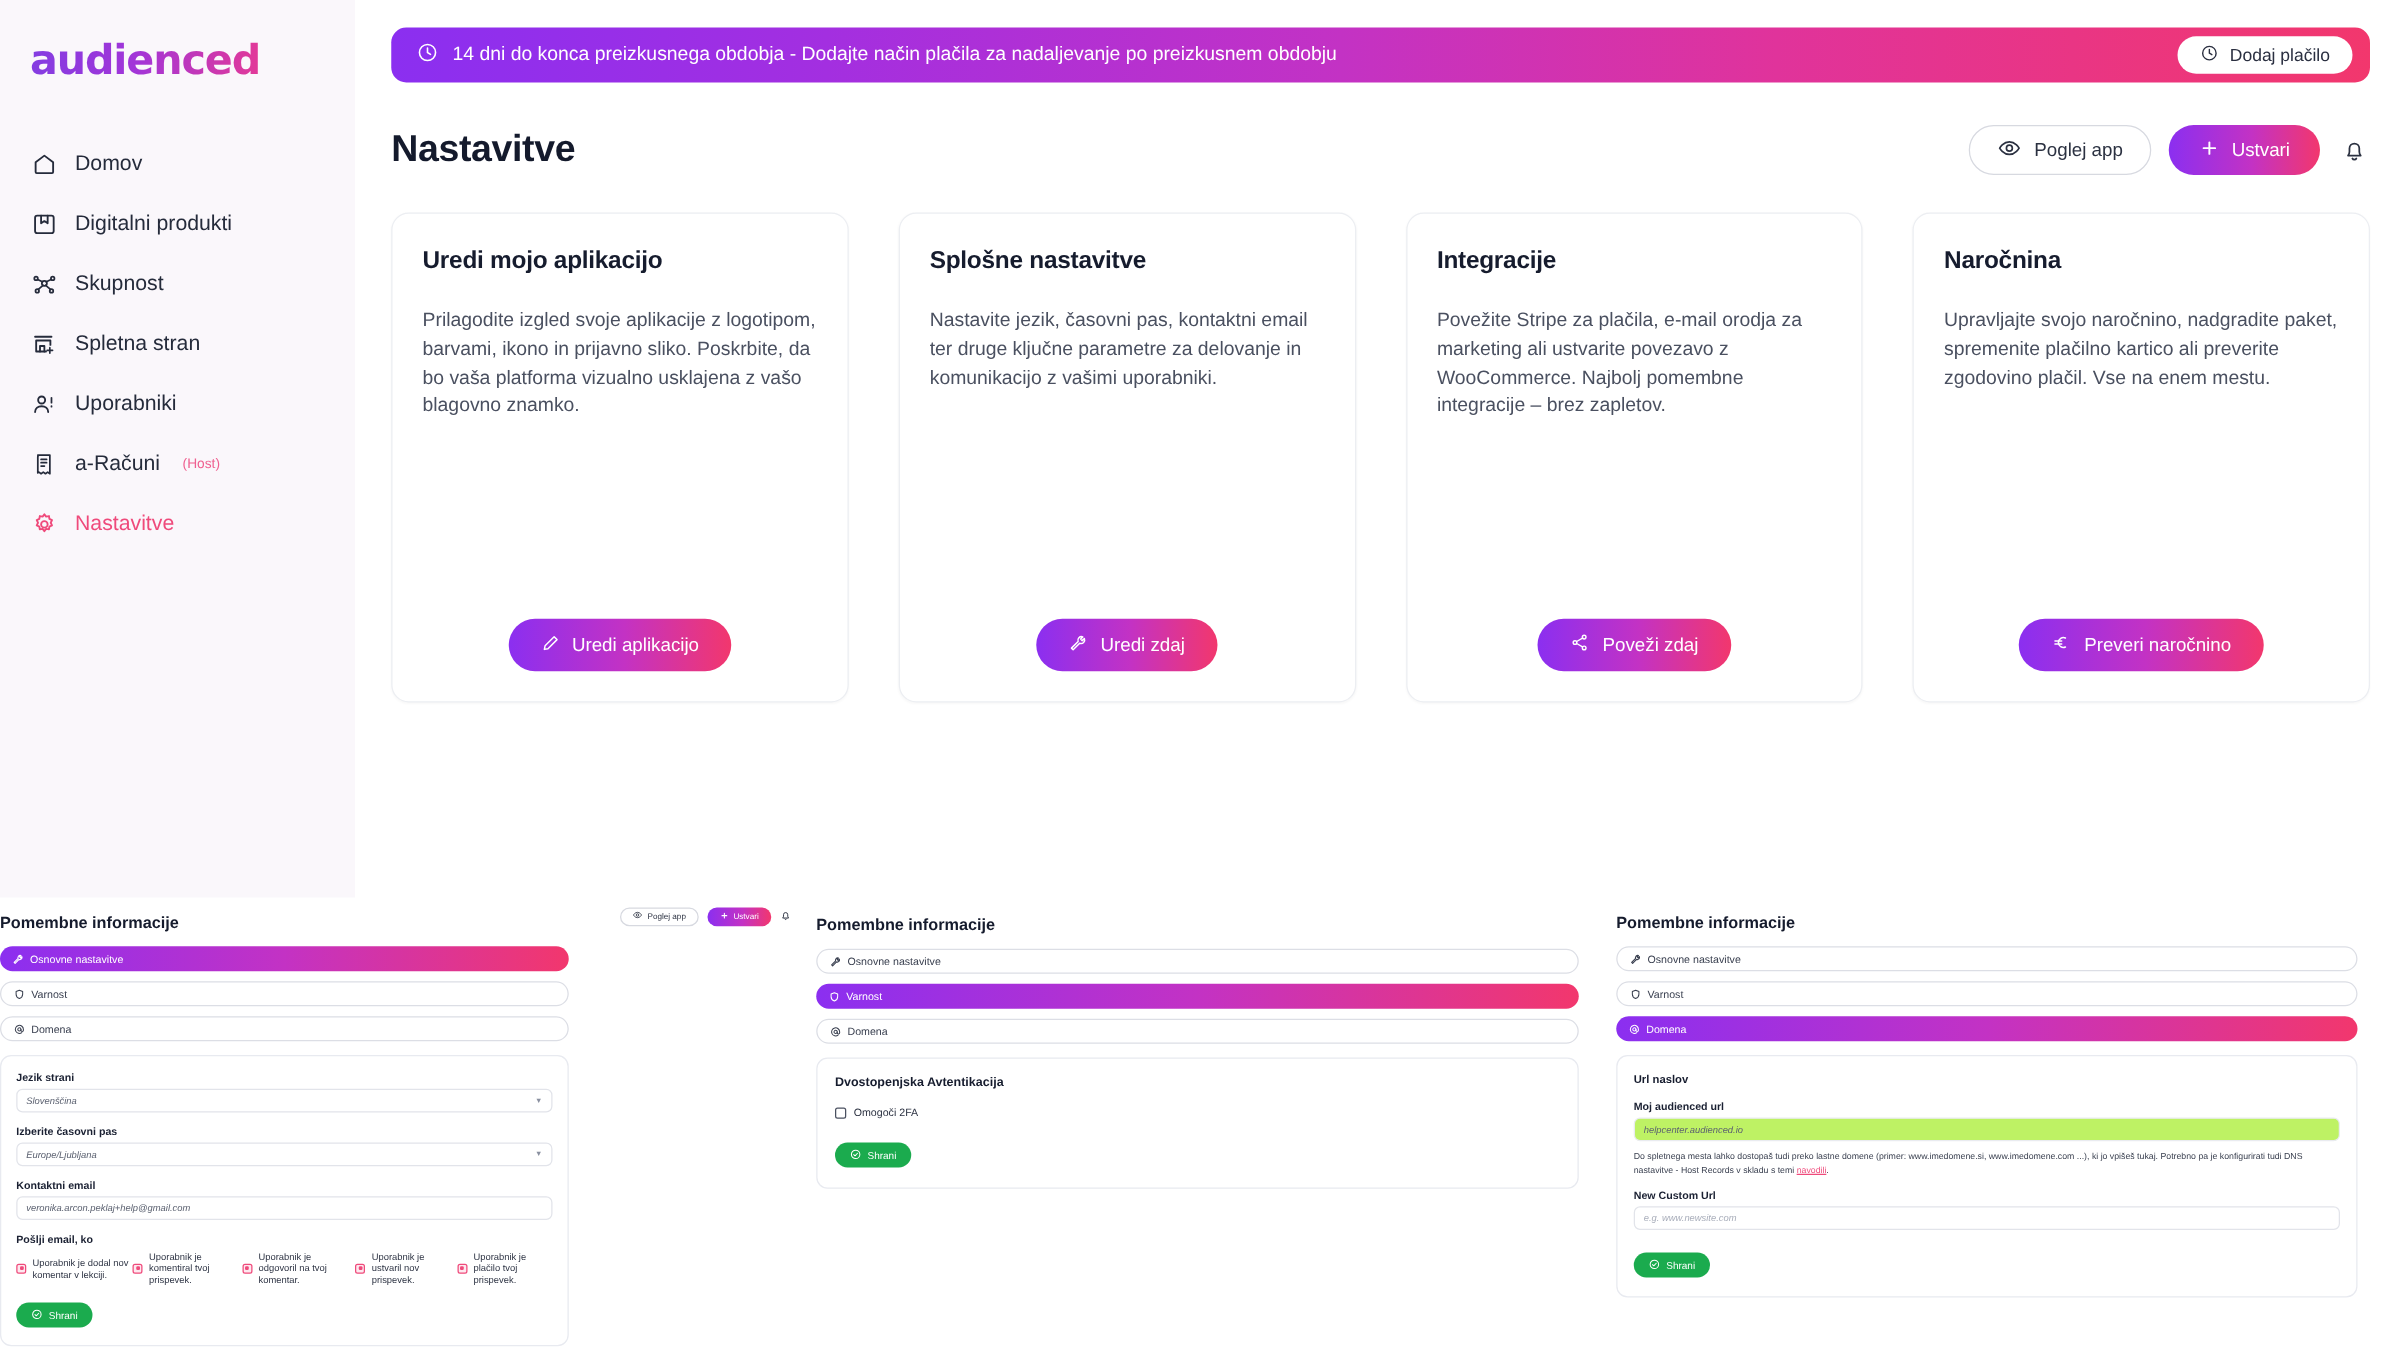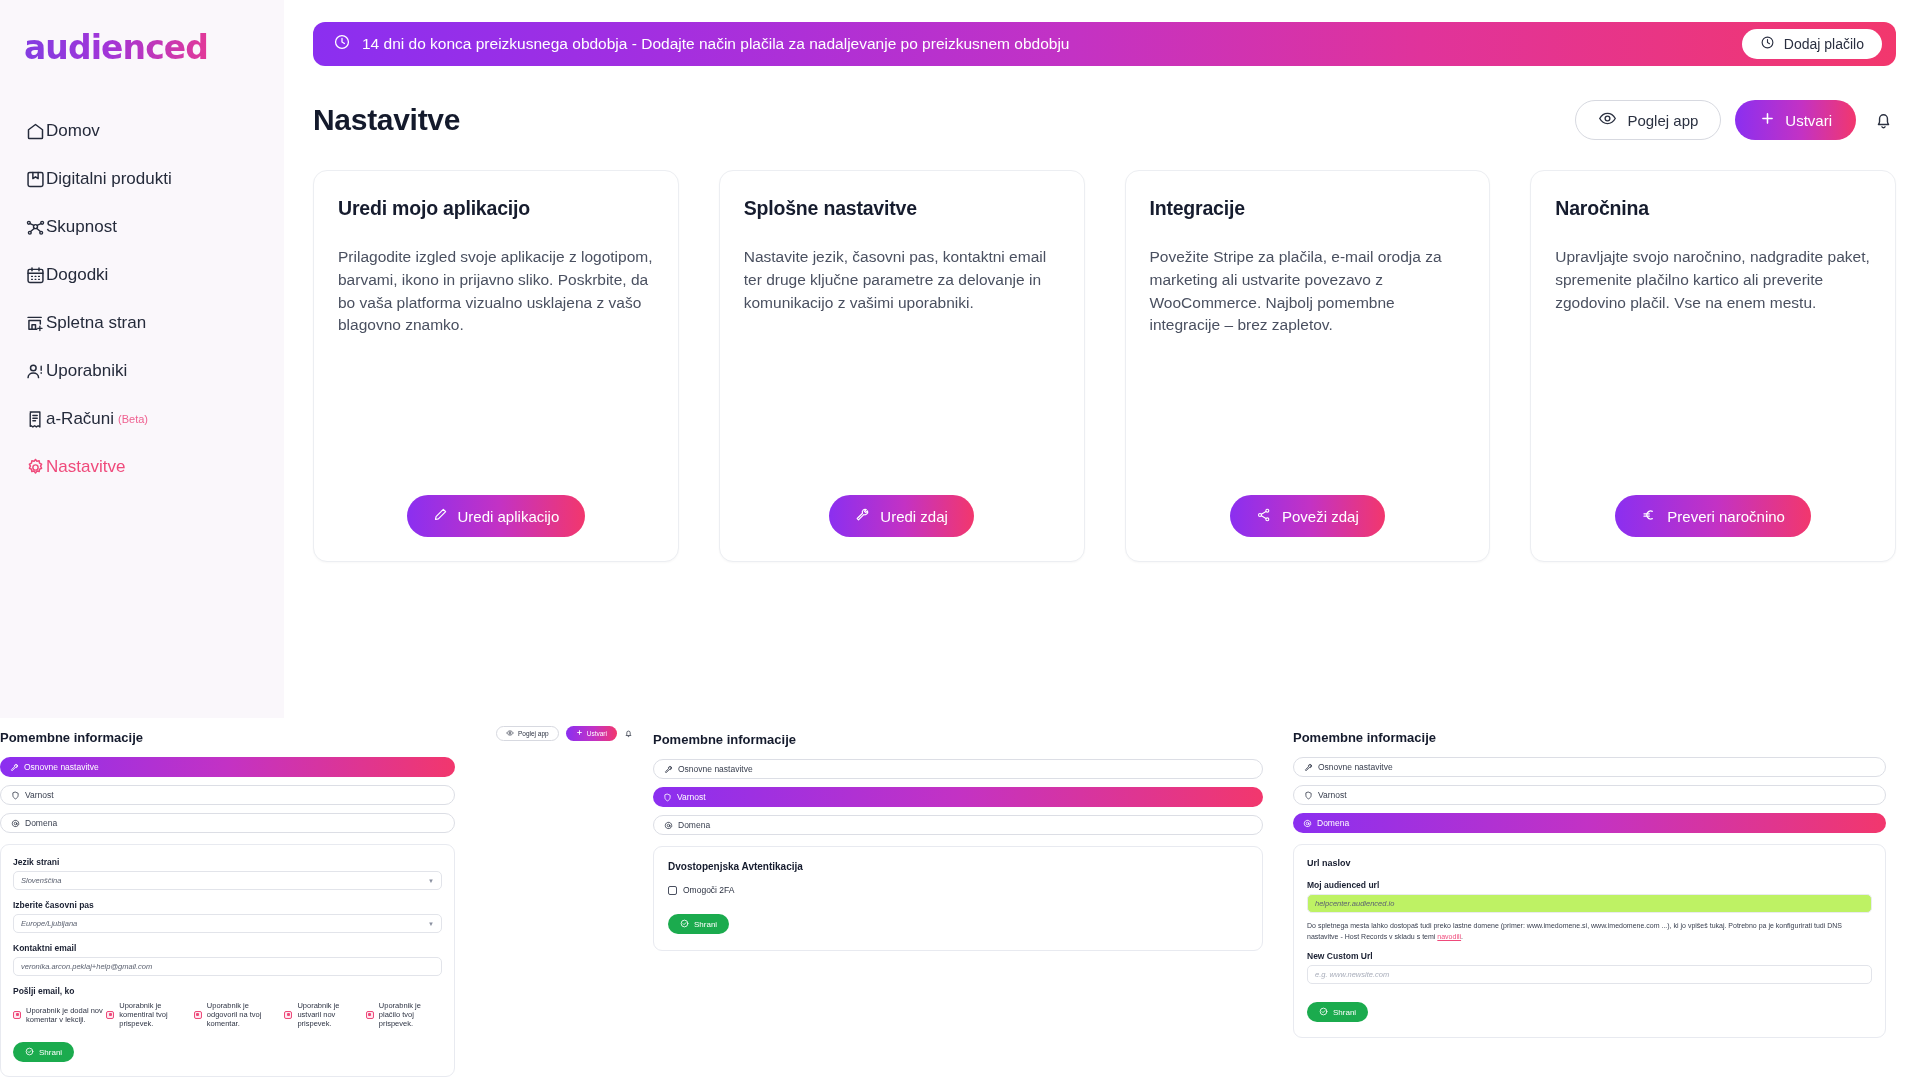--- a/index.html
+++ b/index.html
@@ -20,21 +20,21 @@
   }
   .logo{
     font-size:33px;font-weight:700;letter-spacing:-.9px;
     padding-left:24px;margin-bottom:48px;
     background:linear-gradient(90deg,#7b3fe4 0%,#a235d8 38%,#e0399a 72%,#f2356c 100%);
     -webkit-background-clip:text;background-clip:text;color:transparent;
     font-family:"DejaVu Sans", sans-serif;
   }
   .nav{display:flex;flex-direction:column;gap:16px;padding-left:24px;}
   .nav-item{
-    display:flex;align-items:center;gap:0;
+    display:flex;align-items:center;gap:14px;
     font-size:17px;color:#252b3b;height:32px;cursor:pointer;
   }
   .nav-item .ic{width:22px;height:22px;display:flex;align-items:center;justify-content:center;flex:0 0 22px;}
   .nav-item .ic svg{width:21px;height:21px;}
   .nav-item.active{color:#ef4a7b;}
   .nav-item.active .ic svg{stroke:#ef4a7b;}
   .beta{font-size:11px;color:#ef6090;margin-left:4px;}
 
   
   .banner{
@@ -193,30 +193,20 @@
               <circle cx="4.4" cy="6.6" r="1.6"></circle>
               <circle cx="19.6" cy="6.6" r="1.6"></circle>
               <circle cx="5.5" cy="18" r="1.6"></circle>
               <circle cx="18.5" cy="18" r="1.6"></circle>
               <path d="M10.2 9.6L5.8 7.5M13.8 9.6l4.4-2.1M10.8 12.9L6.4 16.6M13.2 12.9l4.4 3.7"></path>
             </svg>
         </span>
         <span>Skupnost</span>
       </div>
 
-      <div class="nav-item">
-        <span class="ic">
-          <svg viewBox="0 0 24 24" fill="none" stroke="#252b3b" stroke-width="1.7" stroke-linecap="round" stroke-linejoin="round">
-              <rect x="3.5" y="5" width="17" height="15" rx="2"></rect>
-              <path d="M3.5 9.5h17M8 3.5v3M16 3.5v3"></path>
-              <path d="M7.5 13h1M11.5 13h1M15.5 13h1M7.5 16.3h1M11.5 16.3h1M15.5 16.3h1" stroke-width="1.4"></path>
-            </svg>
-        </span>
-        <span>Dogodki</span>
-      </div>
 
       <div class="nav-item">
         <span class="ic">
           <svg viewBox="0 0 24 24" fill="none" stroke="#252b3b" stroke-width="1.7" stroke-linecap="round" stroke-linejoin="round">
               <path d="M3.5 5h15M4.5 8.5v10h9M4.5 8.5h13v4"></path>
               <path d="M8 18.5v-5h4v5"></path>
               <path d="M17 15v5M14.5 17.5h5" stroke-width="1.5"></path>
             </svg>
         </span>
         <span>Spletna stran</span>
@@ -234,21 +224,21 @@
       </div>
 
       <div class="nav-item">
         <span class="ic">
           <svg viewBox="0 0 24 24" fill="none" stroke="#252b3b" stroke-width="1.6" stroke-linecap="round" stroke-linejoin="round">
               <path d="M6 3.5h11v17l-2-1.4-2 1.4-2-1.4-2 1.4-2-1.4-1 .7V5a1.5 1.5 0 0 1 1.5-1.5z"></path>
               <path d="M9 7.5h5M9 10.5h5M9 13.5h3"></path>
             </svg>
         </span>
         <span>a-Računi</span>
-        <span class="beta">(Beta)</span>
+        <span class="beta">(Host)</span>
       </div>
 
       <div class="nav-item active">
         <span class="ic">
           <svg viewBox="0 0 24 24" fill="none" stroke="#ef4a7b" stroke-width="1.7" stroke-linecap="round" stroke-linejoin="round">
               <circle cx="12" cy="12" r="3"></circle>
               <path d="M12 2.8l1.6 2.1 2.6-.5.4 2.6 2.4 1.1-1.2 2.4 1.2 2.4-2.4 1.1-.4 2.6-2.6-.5L12 18.2l-1.6-2.1-2.6.5-.4-2.6-2.4-1.1 1.2-2.4L5 8.1l2.4-1.1.4-2.6 2.6.5z"></path>
             </svg>
         </span>
         <span>Nastavitve</span>

